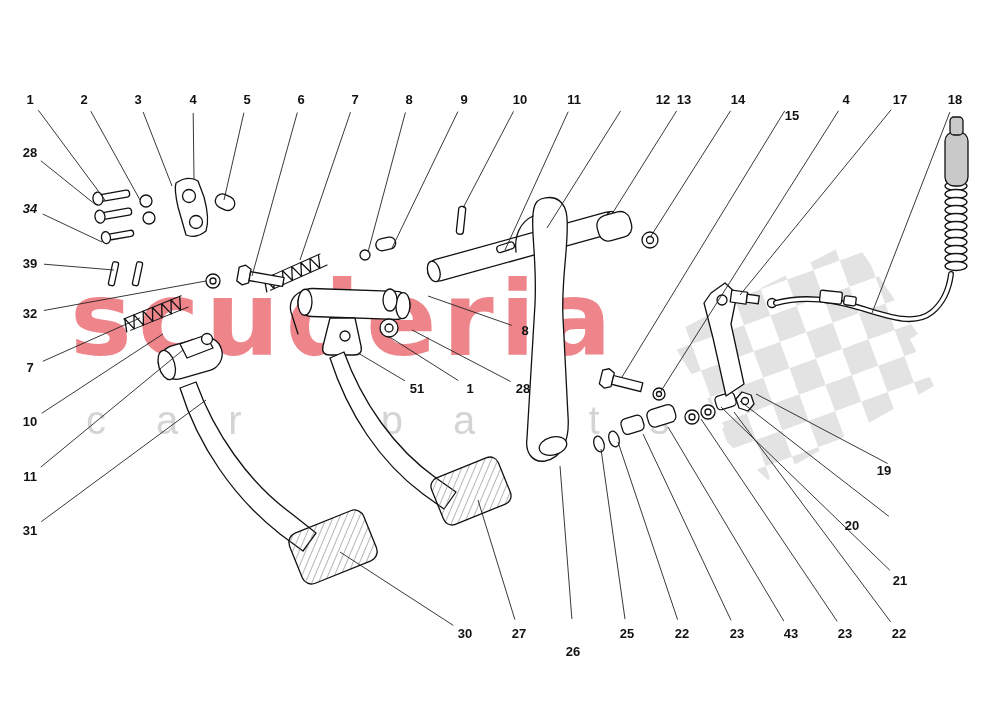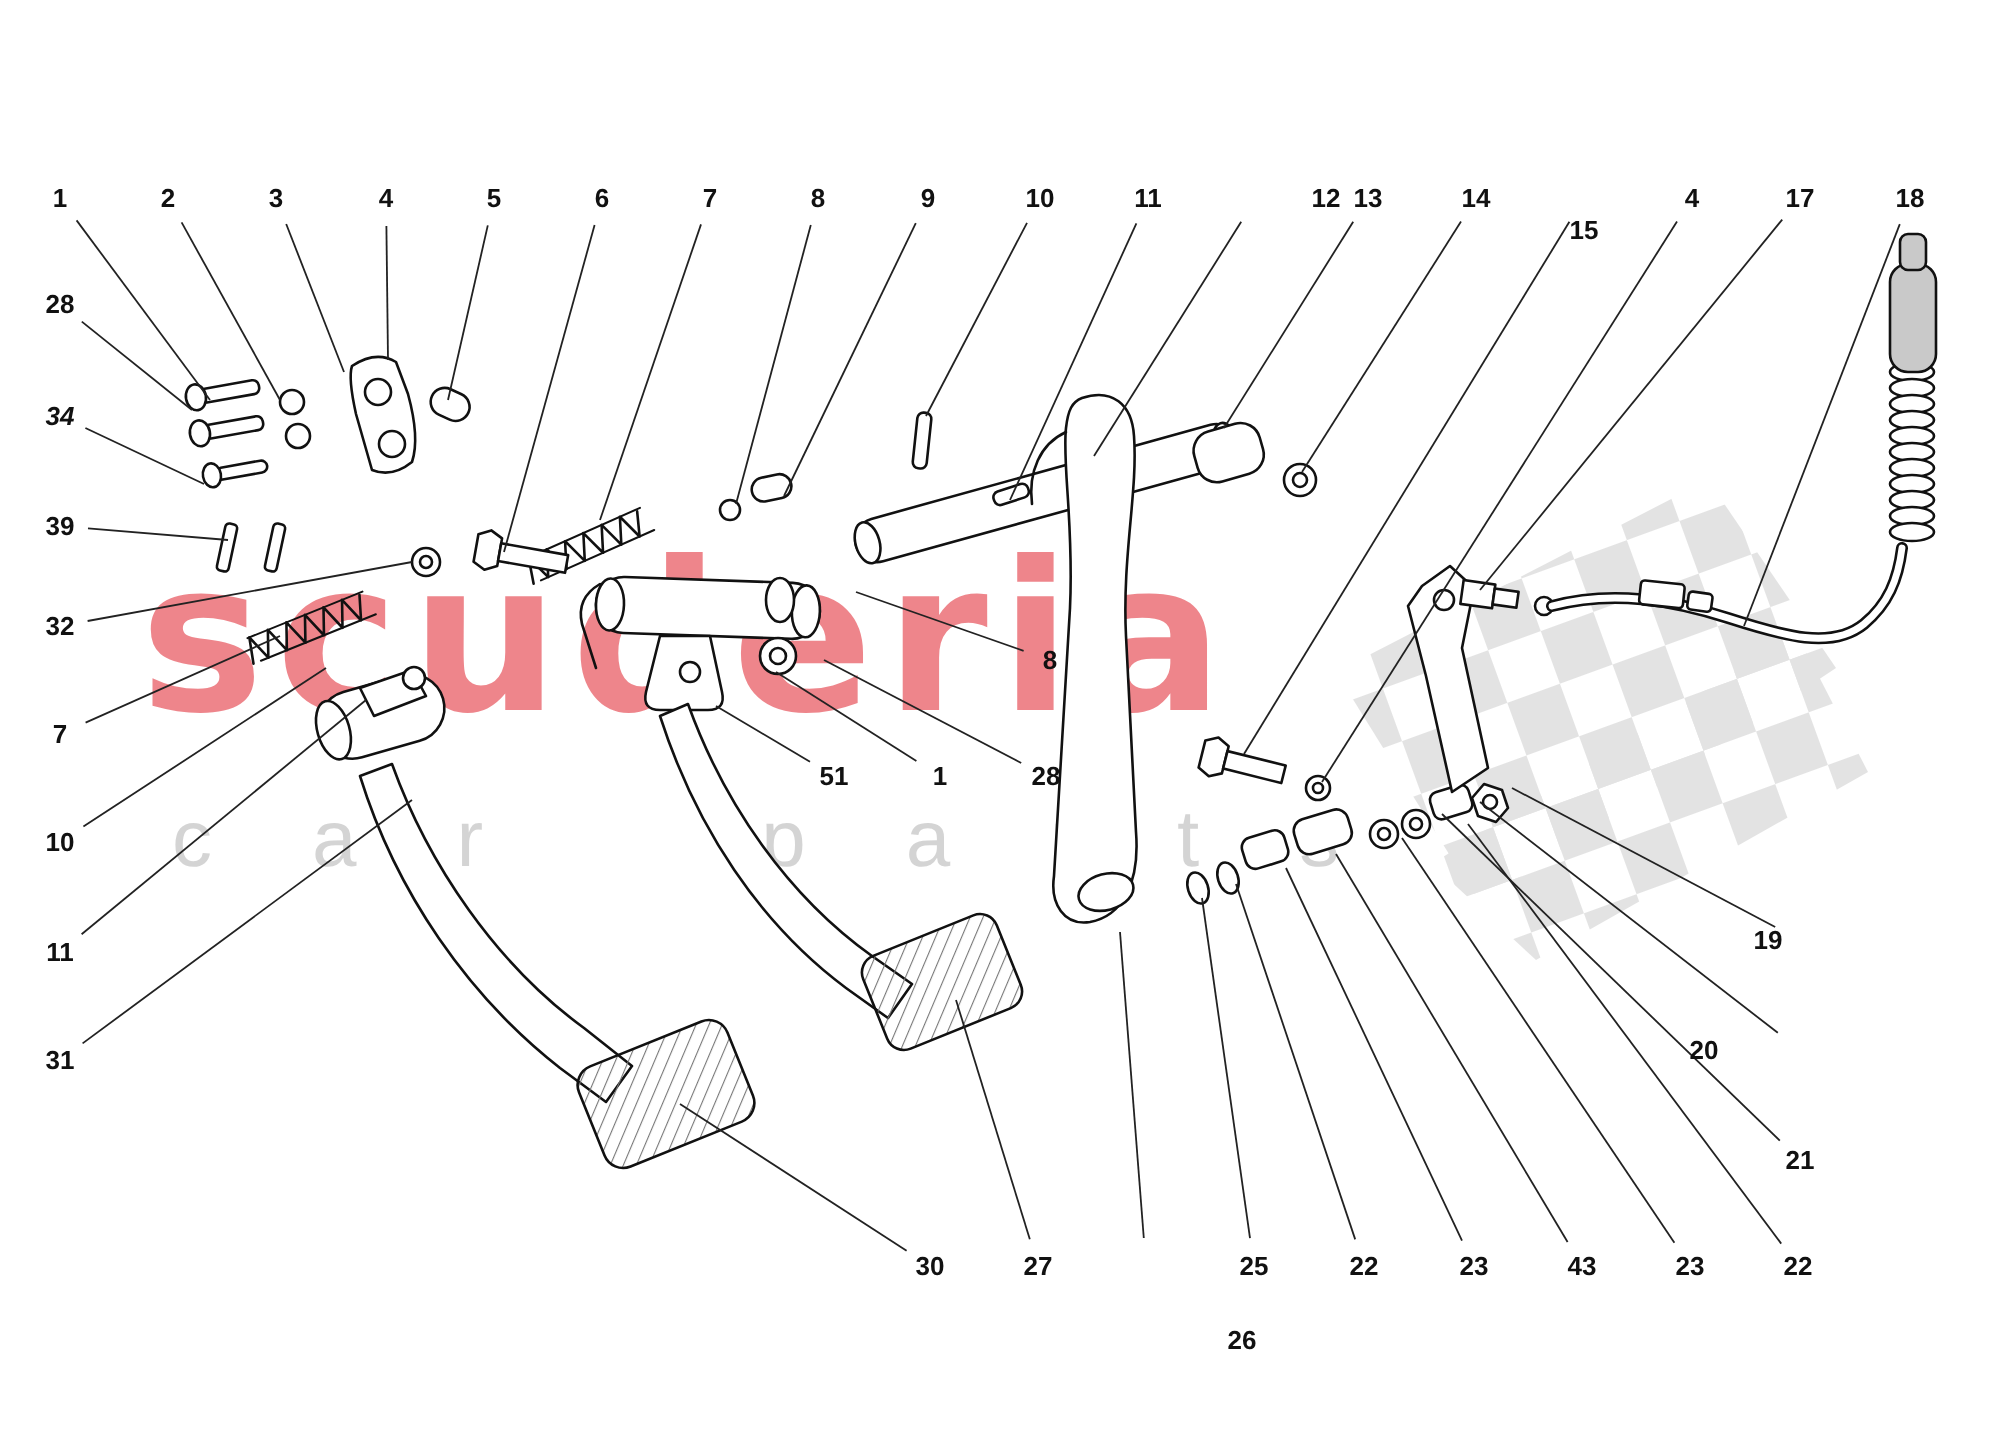--- a/index.html
+++ b/index.html
@@ -296,21 +296,21 @@
       <span class="callout" style="left: 30px; top: 313px;">32</span>
       <span class="callout" style="left: 30px; top: 367px;">7</span>
       <span class="callout" style="left: 30px; top: 421px;">10</span>
       <span class="callout" style="left: 30px; top: 476px;">11</span>
       <span class="callout" style="left: 30px; top: 530px;">31</span>
       <span class="callout" style="left: 884px; top: 470px;">19</span>
       <span class="callout" style="left: 852px; top: 525px;">20</span>
       <span class="callout" style="left: 900px; top: 580px;">21</span>
       <span class="callout" style="left: 465px; top: 633px;">30</span>
       <span class="callout" style="left: 519px; top: 633px;">27</span>
-      <span class="callout" style="left: 573px; top: 670px; margin-left: 48px;">26</span>
+      <span class="callout" style="left: 573px; top: 651px;">26</span>
       <span class="callout" style="left: 627px; top: 633px;">25</span>
       <span class="callout" style="left: 682px; top: 633px;">22</span>
       <span class="callout" style="left: 737px; top: 633px;">23</span>
       <span class="callout" style="left: 791px; top: 633px;">43</span>
       <span class="callout" style="left: 845px; top: 633px;">23</span>
       <span class="callout" style="left: 899px; top: 633px;">22</span>
       <span class="callout" style="left: 525px; top: 330px;">8</span>
       <span class="callout" style="left: 417px; top: 388px;">51</span>
       <span class="callout" style="left: 470px; top: 388px;">1</span>
       <span class="callout" style="left: 523px; top: 388px;">28</span>

